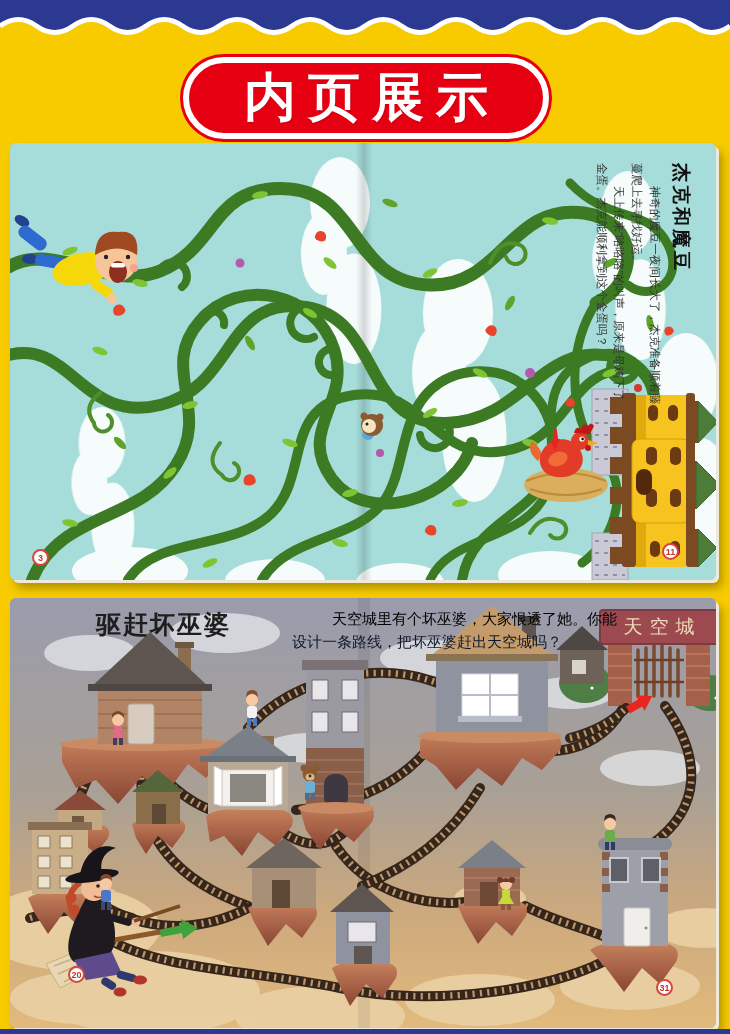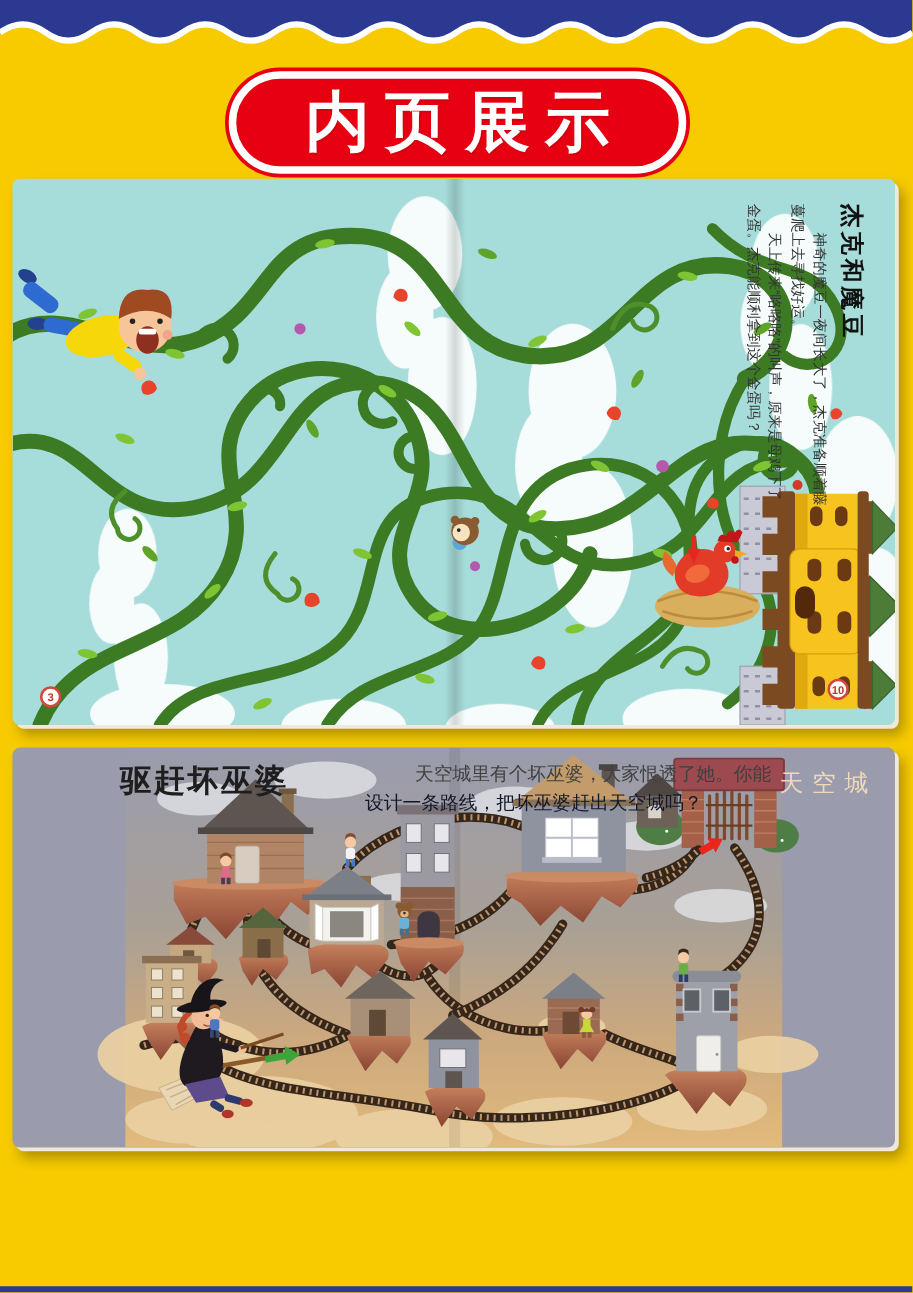--- a/index.html
+++ b/index.html
@@ -18,31 +18,31 @@
   }
   .banner span{
     color:#fff;font-size:52px;font-weight:bold;letter-spacing:12px;
     padding-left:12px;text-shadow:1px 2px 0 rgba(0,0,0,.08);
   }
   .page-card{
     position:absolute;left:10px;width:706px;border-radius:6px;overflow:hidden;
     box-shadow:3px 3px 0 #efe9dc,6px 8px 10px rgba(0,0,0,.30);
   }
   #card1{top:143px;height:437px;background:#A6DCD9}
-  #card2{top:598px;height:320px;background:#9A9CAD}
+  #card2{top:598px;height:430px;background:#9A9CAD}
   .illust{position:absolute;left:0;top:0;width:100%;height:100%;display:block}
   
   .p1-text{
     position:absolute;left:684px;top:20px;width:242px;
     transform:rotate(90deg);transform-origin:0 0;color:#333;
   }
   .p1-text h2{margin:0 0 5px;font-size:19px;letter-spacing:3px;color:#111;font-weight:bold}
   .p1-text p{margin:0;font-size:11.5px;line-height:1.55;text-indent:2em;color:#333}
   .p2-title{position:absolute;left:86px;top:10px;font-size:25px;font-weight:bold;color:#1e1e1e;letter-spacing:2px}
-  .p2-line1{position:absolute;left:322px;top:12px;font-size:15px;color:#404040}
+  .p2-line1{position:absolute;left:322px;top:12px;font-size:15px;color:#000000}
   .p2-line2{position:absolute;left:282px;top:35px;font-size:15px;color:#0f172a}
   .gate-sign-label{
     position:absolute;left:590px;top:16px;width:118px;text-align:center;
     font-size:19px;color:#EFD9B9;letter-spacing:7px;text-indent:7px;font-weight:normal;
   }
   .badge{
     position:absolute;width:17px;height:17px;border-radius:50%;
     background:#fff;border:2px solid #D4473F;color:#C0392B;
     font-size:9px;font-weight:bold;display:flex;align-items:center;justify-content:center;
     box-sizing:border-box;
@@ -268,21 +268,21 @@
     </g>
     <path d="M540,296 l5,12 5,-12 -3,0 0,-10 -4,0 0,10 Z" fill="#E8251F"></path>
   </svg>
 
   <div class="p1-text">
     <h2>杰克和魔豆</h2>
     <p>神奇的魔豆一夜间长大了，杰克准备顺着藤蔓爬上去寻找好运。</p>
     <p>天上传来“咯咯咯”的叫声，原来是母鸡下了金蛋。杰克能顺利拿到这个金蛋吗？</p>
   </div>
   <div class="badge" style="left:22px;top:406px">3</div>
-  <div class="badge" style="left:652px;top:400px">10</div>
+  <div class="badge" style="left:652px;top:400px">11</div>
 </div>
 
 <div class="page-card" id="card2">
   <svg class="illust" viewBox="0 0 706 430">
     <defs>
       <linearGradient id="skyG" x1="0" y1="0" x2="0" y2="1">
         <stop offset="0" stop-color="#9A9CAD"></stop>
           <stop offset=".45" stop-color="#A9A095"></stop>
         <stop offset=".72" stop-color="#CBA87E"></stop>
           <stop offset="1" stop-color="#E2BA7C"></stop>

